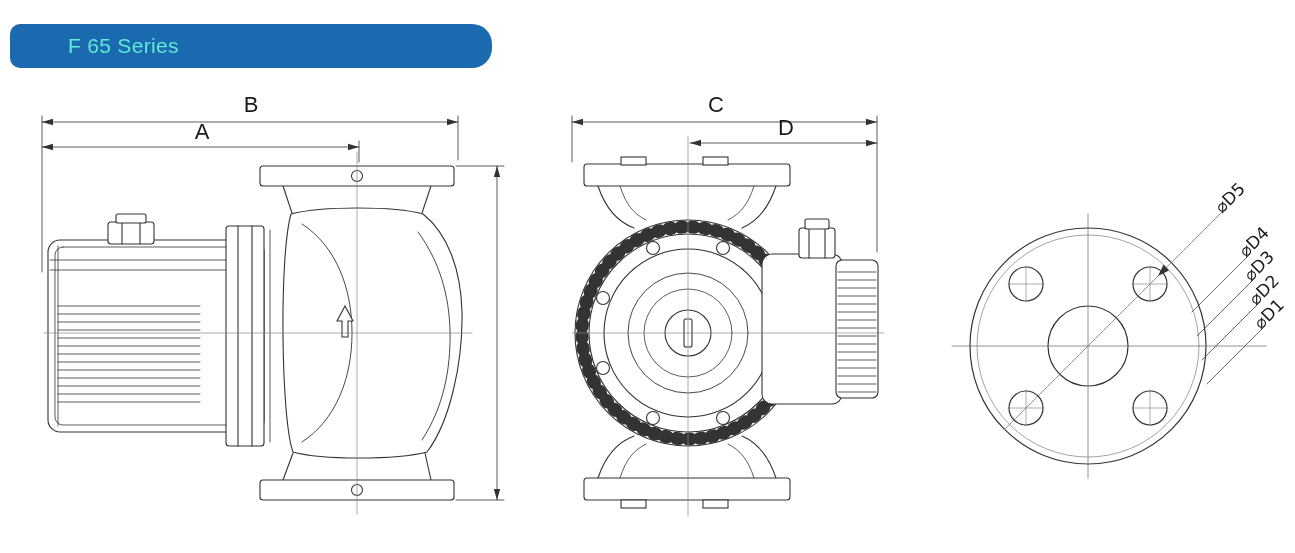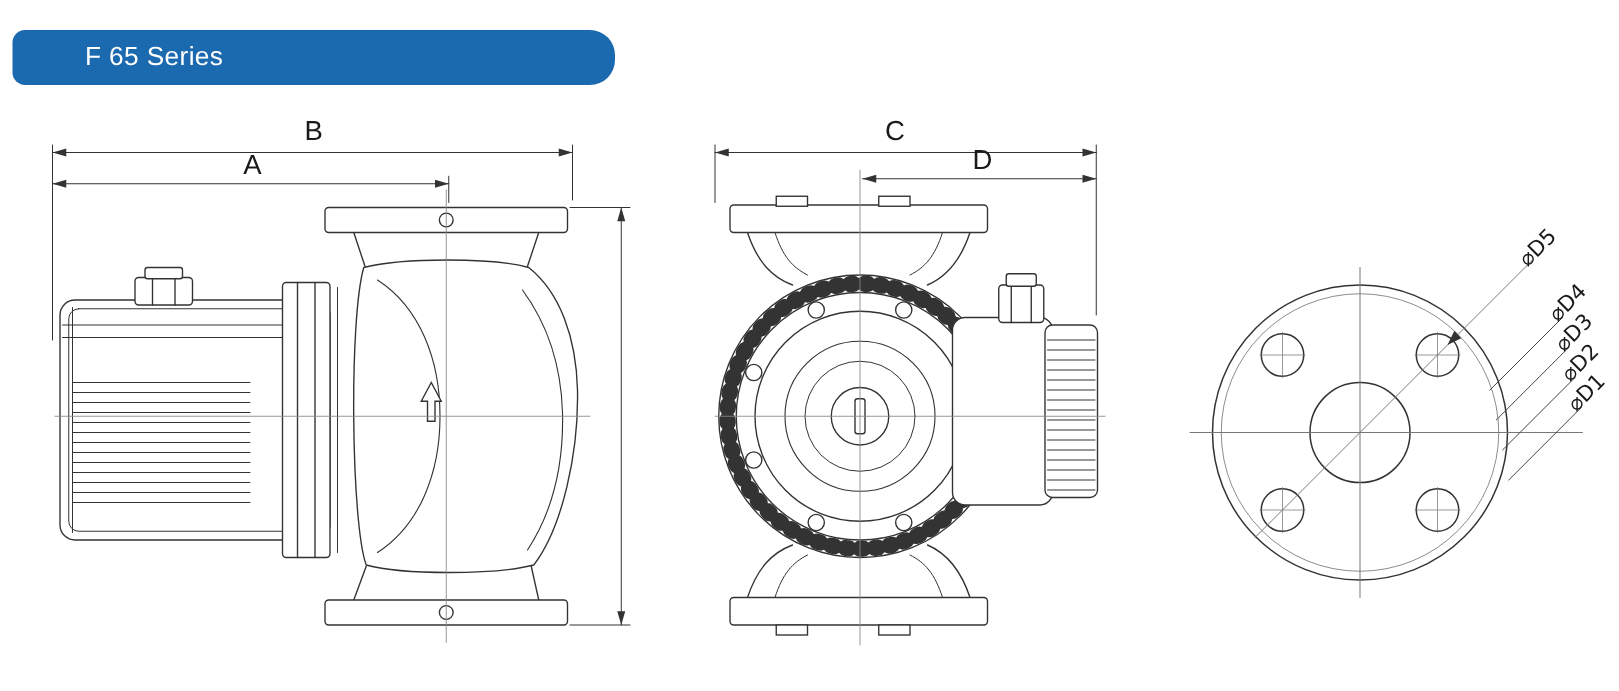--- a/index.html
+++ b/index.html
@@ -1,21 +1,21 @@
 <!DOCTYPE html>
 <html><head>
 <meta charset="utf-8">
 <style>
   html,body{margin:0;padding:0;background:#ffffff;}
   .page{position:relative;width:1295px;height:553px;background:#ffffff;overflow:hidden;
         font-family:"Liberation Sans",sans-serif;}
   .banner{position:absolute;left:10px;top:24px;width:482px;height:44px;
           background:#1b69ae;border-radius:10px 20px 20px 10px;
           display:flex;align-items:center;}
-  .banner span{color:#ffffff;font-size:21px;padding-left:58px;letter-spacing:.3px;}
+  .banner span{color:#5eead4;font-size:21px;padding-left:58px;letter-spacing:.3px;}
   svg{position:absolute;left:0;top:0;}
   svg text{font-family:"Liberation Sans",sans-serif;fill:#1a1a1a;}
   .dim{font-size:22px;}
   .dlabel{font-family:"DejaVu Sans","Liberation Sans",sans-serif;font-size:17px;}
 </style>
 </head>
 <body>
 
 <div class="page">
 

